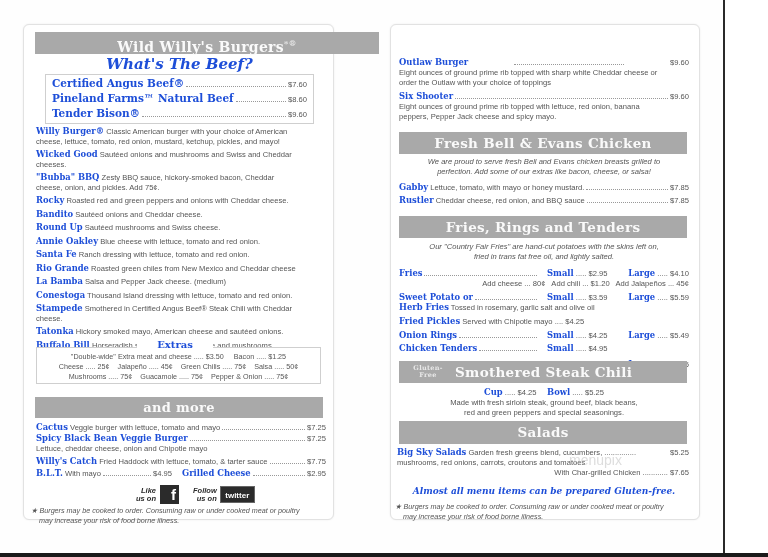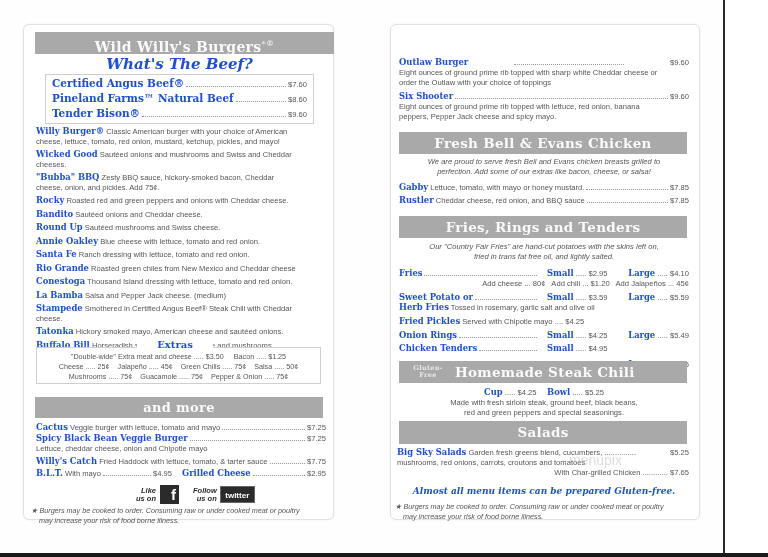--- a/index.html
+++ b/index.html
@@ -33,21 +33,21 @@
 </style>
 </head>
 <body>
 
 <div class="scan"></div>
 <div class="right-edge"></div>
 <div class="beyond"></div>
 <div class="bottom-edge"></div>
 
 <div class="card left">
-  <div class="banner abs" style="left:11px;top:7px;width:299px;height:22px;font-size:14px;line-height:22px;">
+  <div class="banner abs" style="left:11px;top:7px;width:344px;height:22px;font-size:14px;line-height:22px;">
     <span>Wild Willy's Burgers</span><span class="sup">*®</span>
   </div>
   <div class="abs slab italic center" style="left:0;top:30px;width:311px;font-size:15px;line-height:18px;">What's The Beef?</div>
   <div class="abs boxed" style="left:21px;top:49px;width:269px;height:50px;padding:2px 6px;">
     <div class="price-row" style="height:15px;">
         <span class="slab" style="font-size:10.5px;">Certified Angus Beef®</span>
         <span class="dots"></span>
         <span class="price">$7.60</span>
       </div>
     <div class="price-row" style="height:15px;">
@@ -65,22 +65,22 @@
   <div class="abs" style="left:12px;top:101px;width:290px;">
     <div class="line" style="margin-bottom:2px;"><span class="slab">Willy Burger®</span> <span>Classic American burger with your choice of American</span><br><span>cheese, lettuce, tomato, red onion, mustard, ketchup, pickles, and mayo!</span></div>
     <div class="line" style="margin-bottom:2px;"><span class="slab">Wicked Good</span> <span>Sautéed onions and mushrooms and Swiss and Cheddar</span><br><span>cheeses.</span></div>
     <div class="line" style="margin-bottom:2px;"><span class="slab">"Bubba" BBQ</span> <span>Zesty BBQ sauce, hickory-smoked bacon, Cheddar</span><br><span>cheese, onion, and pickles. Add 75¢.</span></div>
     <div class="line" style="margin-bottom:2.5px;"><span class="slab">Rocky</span> <span>Roasted red and green peppers and onions with Cheddar cheese.</span></div>
     <div class="line" style="margin-bottom:2.5px;"><span class="slab">Bandito</span> <span>Sautéed onions and Cheddar cheese.</span></div>
     <div class="line" style="margin-bottom:2.5px;"><span class="slab">Round Up</span> <span>Sautéed mushrooms and Swiss cheese.</span></div>
     <div class="line" style="margin-bottom:2.5px;"><span class="slab">Annie Oakley</span> <span>Blue cheese with lettuce, tomato and red onion.</span></div>
     <div class="line" style="margin-bottom:2.5px;"><span class="slab">Santa Fe</span> <span>Ranch dressing with lettuce, tomato and red onion.</span></div>
     <div class="line" style="margin-bottom:2.5px;"><span class="slab">Rio Grande</span> <span>Roasted green chiles from New Mexico and Cheddar cheese</span></div>
+    <div class="line" style="margin-bottom:2.5px;"><span class="slab">La Bamba</span> <span>Salsa and Pepper Jack cheese. (medium)</span></div>
     <div class="line" style="margin-bottom:2.5px;"><span class="slab">Conestoga</span> <span>Thousand Island dressing with lettuce, tomato and red onion.</span></div>
-    <div class="line" style="margin-bottom:2.5px;"><span class="slab">La Bamba</span> <span>Salsa and Pepper Jack cheese. (medium)</span></div>
     <div class="line" style="margin-bottom:2px;"><span class="slab">Stampede</span> <span>Smothered in Certified Angus Beef® Steak Chili with Cheddar</span><br><span>cheese.</span></div>
     <div class="line" style="margin-bottom:2.5px;"><span class="slab">Tatonka</span> <span>Hickory smoked mayo, American cheese and sautéed onions.</span></div>
     <div class="line"><span class="slab">Buffalo Bill</span> <span>Horseradish sauce, Cheddar cheese and mushrooms.</span></div>
   </div>
 
   <div class="abs boxed center" style="left:12px;top:322px;width:285px;height:37px;padding-top:4px;">
     <div class="line" style="white-space:pre;font-size:7.2px;">"Double-wide" Extra meat and cheese ..... $3.50     Bacon ..... $1.25</div>
     <div class="line" style="white-space:pre;font-size:7.2px;">Cheese ..... 25¢    Jalapeño ..... 45¢    Green Chilis ..... 75¢    Salsa ..... 50¢</div>
     <div class="line" style="white-space:pre;font-size:7.2px;">Mushrooms ..... 75¢    Guacamole ..... 75¢    Pepper &amp; Onion ..... 75¢</div>
   </div>
@@ -193,21 +193,21 @@
       <span style="width:80px;padding-left:8px;"><span class="slab">Small</span> ..... <span>$4.95</span></span>
       <span style="flex:1;text-align:right;margin-top:16px;"><span class="slab">Large</span> ..... <span>$7.95</span></span>
     </div>
   </div>
 
   <div class="banner abs" style="left:8px;top:336px;width:288px;height:22px;">
     <div class="gf abs" style="left:14px;top:4px;width:30px;">
         <div>Gluten-</div>
         <div>Free</div>
       </div>
-    <div class="abs" style="left:56px;top:0;font-size:13.5px;line-height:22px;">Homemade Steak Chili</div>
+    <div class="abs" style="left:56px;top:0;font-size:13.5px;line-height:22px;">Smothered Steak Chili</div>
   </div>
   <div class="abs line center" style="left:0;top:362px;width:306px;">
     <span class="slab">Cup</span> <span>..... $4.25</span>&nbsp;&nbsp;&nbsp;&nbsp;&nbsp;<span class="slab">Bowl</span> <span>..... $5.25</span>
   </div>
   <div class="abs line center" style="left:0;top:373px;width:306px;">
     <div>Made with fresh sirloin steak, ground beef, black beans,</div>
     <div>red and green peppers and special seasonings.</div>
   </div>
 
   <div class="banner abs" style="left:8px;top:396px;width:288px;height:23px;font-size:13.5px;line-height:23px;">Salads</div>

